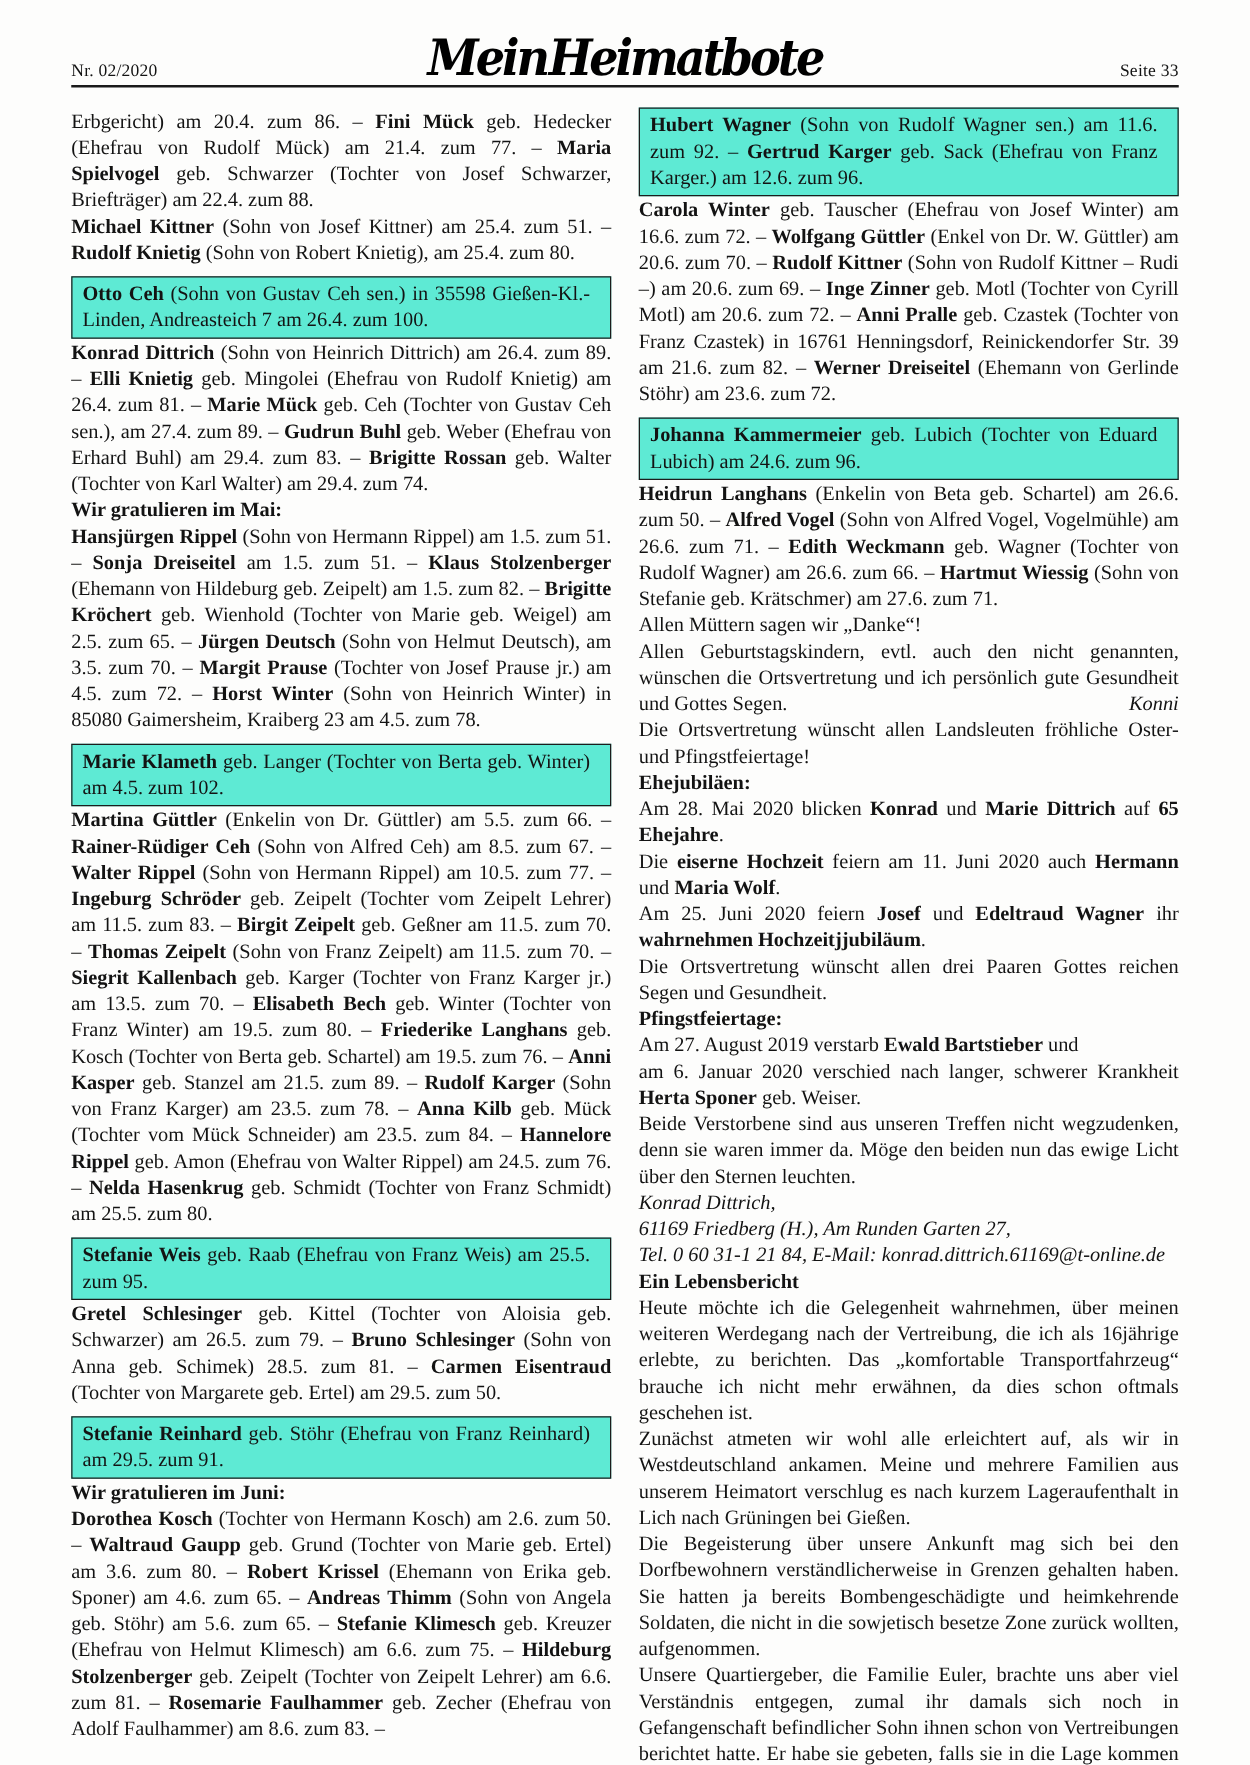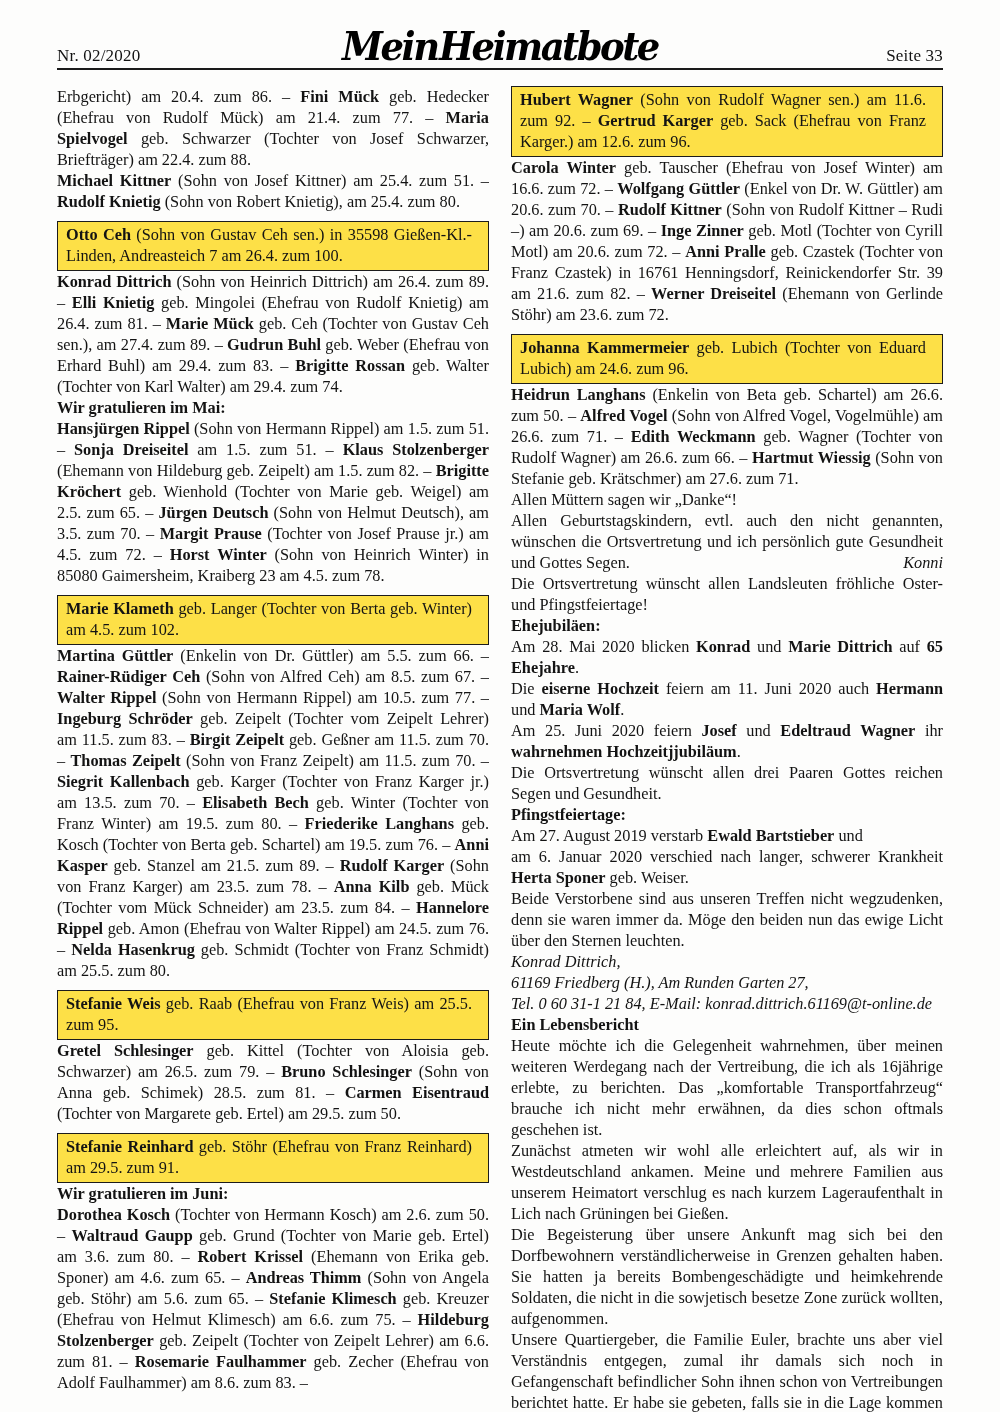--- a/index.html
+++ b/index.html
@@ -9,39 +9,39 @@
     font-family:"Liberation Serif", serif;
   }
   .page{padding:26px 57px 0 57px;}
   
   .header{
     position:relative;height:42px;
     border-bottom:2px solid #1a1a1a;
     margin-bottom:0;
   }
   .issue, .pagenum{
-    position:absolute;bottom:2px;font-size:17px;letter-spacing:.2px;
+    position:absolute;bottom:2px;font-size:14px;letter-spacing:.2px;
   }
   .issue{left:0;}
   .pagenum{right:0;}
   .masthead{
     position:absolute;left:0;right:0;bottom:-2px;text-align:center;
     font-family:"DejaVu Serif", serif;
     font-weight:bold;font-style:italic;
     font-size:37px;letter-spacing:-2.5px;word-spacing:-9px;
     transform:scaleY(1.08);transform-origin:bottom;
     color:#000;
   }
   
   .columns{display:flex;gap:22px;padding-top:16px;}
   .col{width:432px;font-size:16.3px;line-height:21px;text-align:justify;hyphens:auto;}
   p.body{margin:0;}
   p.heading{margin:0;font-weight:bold;text-align:left;}
   .box{
-    margin:0;border:1.6px solid #1c1c1c;background:#fde047;
+    margin:0;border:1.6px solid #1c1c1c;background:#5eead4;
     padding:2px 16px 4px 8px;
   }
   .sig{margin:0;text-align:left;font-style:italic;}
   .gap-none{margin-top:0;}
   .gap-small{margin-top:9px;}
   .gap-line{margin-top:21px;}
   .gap-big{margin-top:26px;}
   .r-b{font-weight:bold;}
   .r-ri{font-style:italic;float:right;}
 </style>

